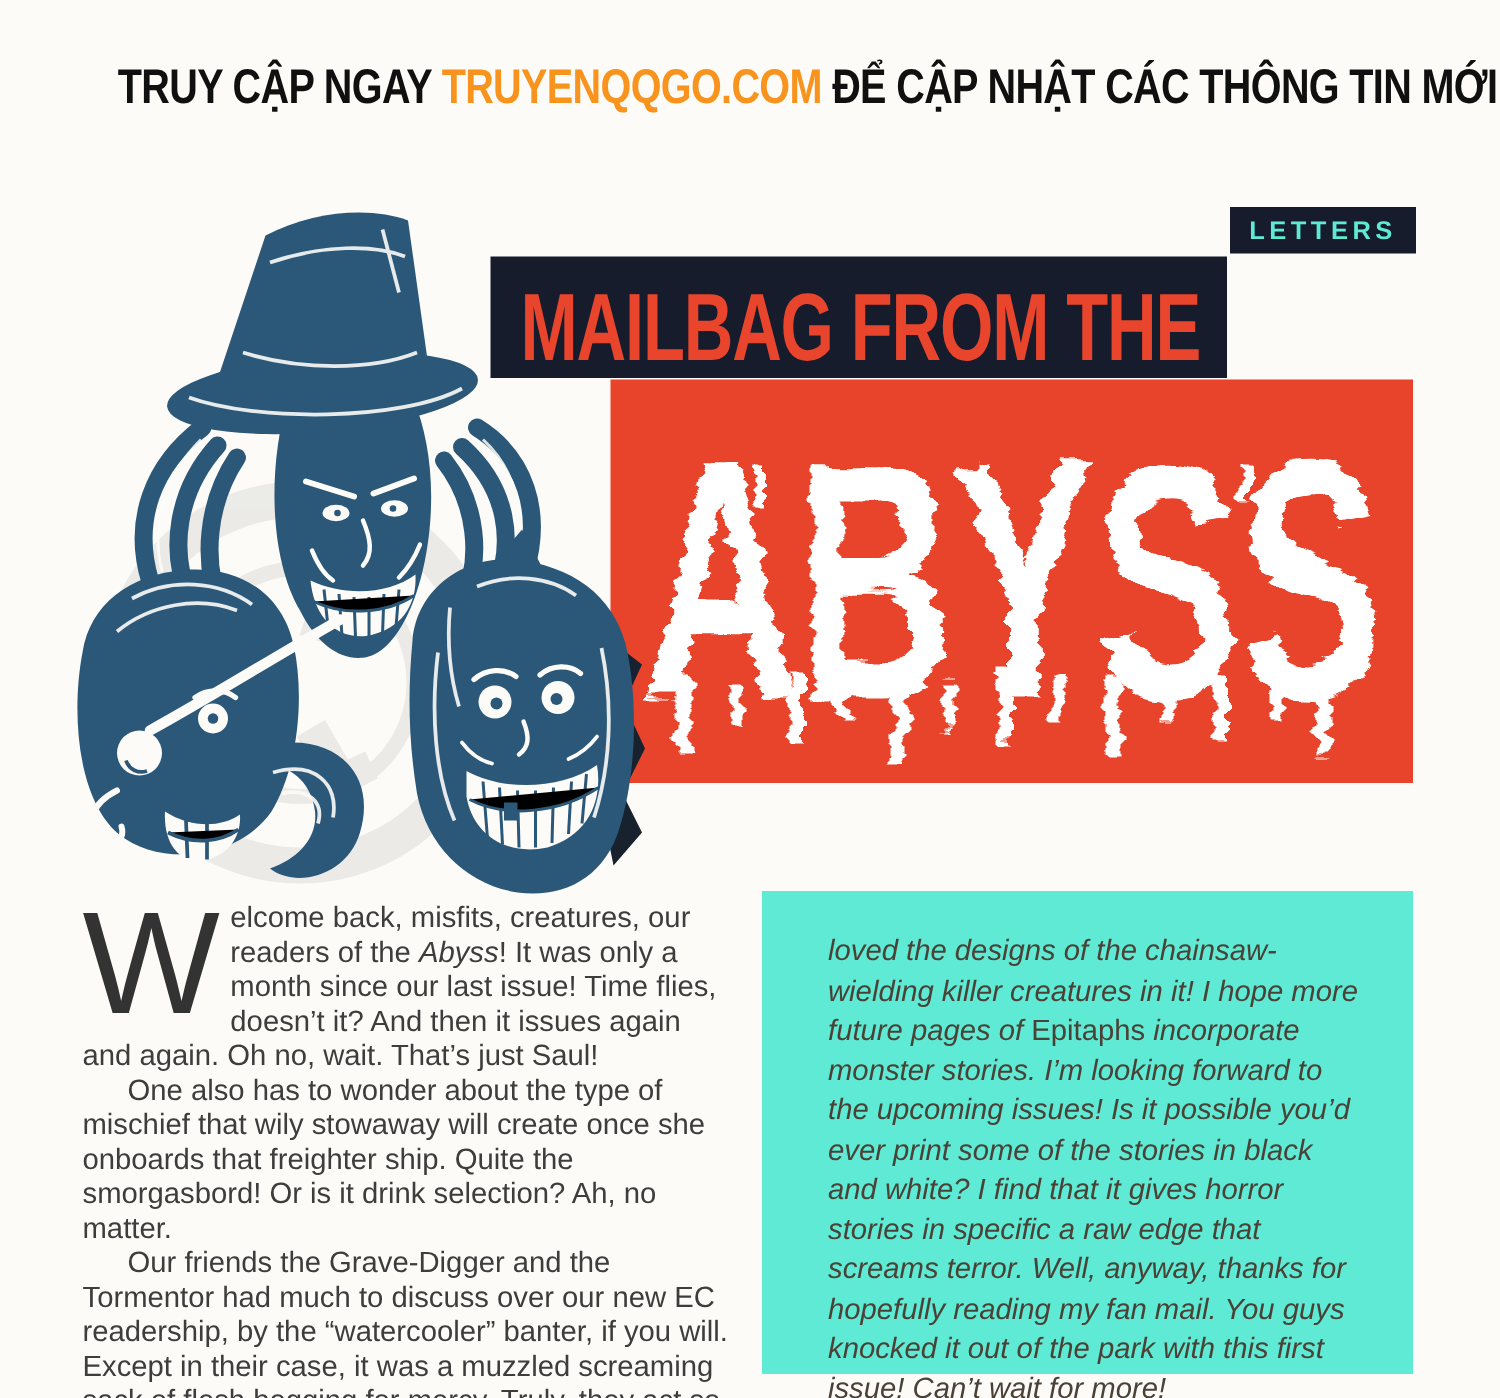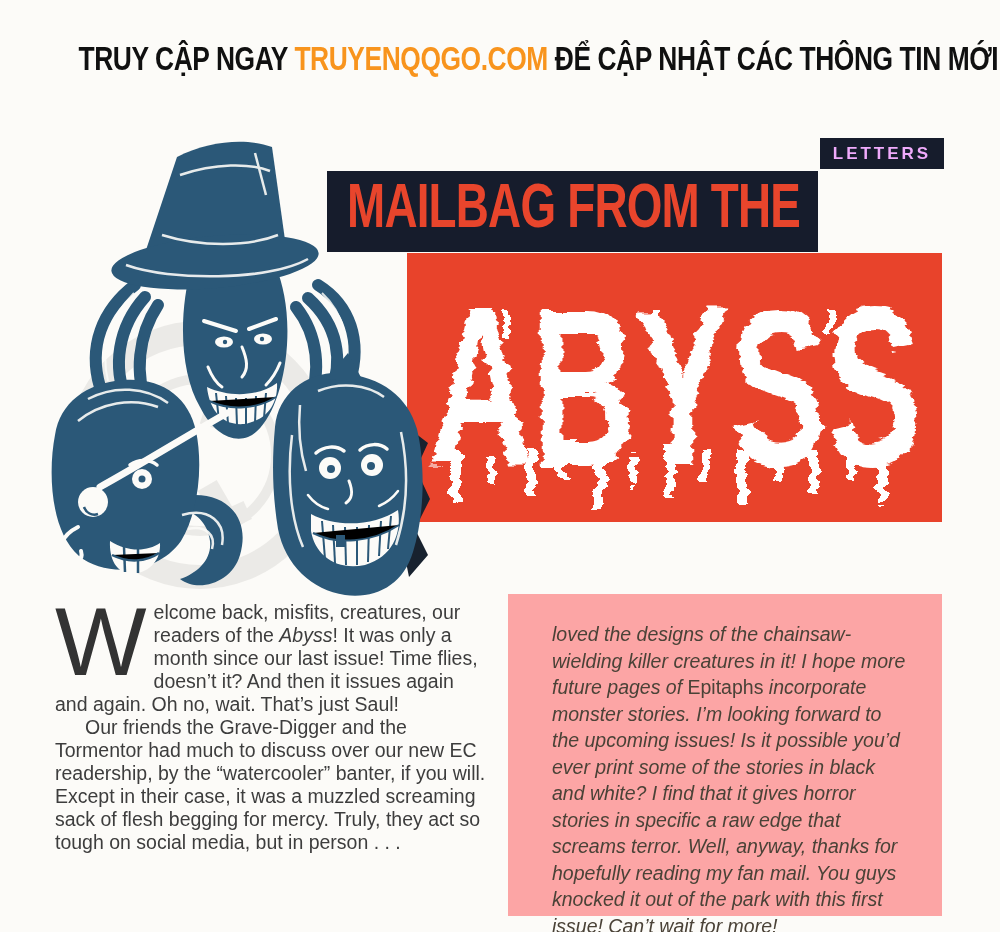--- a/index.html
+++ b/index.html
@@ -15,28 +15,28 @@
   }
   .site-banner-inner {
     display:inline-block; font-size:30px; letter-spacing:-0.5px;
     transform:scale(0.88,1.08); transform-origin:center;
   }
   .site-banner .link { color:#f8941d; }
 
   
   .letters-badge {
     position:absolute; left:820px; top:138px; width:124px; height:31px;
-    background:#161c2c; color:#f0abfc; display:flex; align-items:center;
+    background:#161c2c; color:#5eead4; display:flex; align-items:center;
     justify-content:center; font-weight:bold; font-size:17px; letter-spacing:3px;
   }
 
   
   .mailbag-box {
     position:absolute; left:327px; top:171px; width:491px; height:81px;
-    background:#161c2c; display:flex; align-items:flex-start; z-index:3;
+    background:#161c2c; display:flex; align-items:flex-end; z-index:3;
   }
   .mailbag-text {
     color:#e8452c; font-weight:bold; font-size:58px; white-space:nowrap;
     letter-spacing:-1px; margin-left:20px;
     transform:scale(0.79,1.1); transform-origin:left center;
   }
 
   
   .abyss-box {
     position:absolute; left:407px; top:253px; width:535px; height:269px;
@@ -55,21 +55,21 @@
   .article p { margin:0; }
   .article p.indent { text-indent:30px; }
   .dropcap {
     float:left; font-size:97px; line-height:76px; margin:3px 7px 0 0;
     color:#333333; font-weight:normal;
   }
 
   
   .letter-box {
     position:absolute; left:508px; top:594px; width:434px; height:322px;
-    background:#fca5a5; box-sizing:border-box; padding:27px 30px 0 44px;
+    background:#5eead4; box-sizing:border-box; padding:27px 30px 0 44px;
     color:#4a4237; font-size:19.5px; line-height:26.5px; z-index:2;
   }
   .letter-text { margin:0; font-style:italic; }
   .letter-text .roman { font-style:normal; }
 </style>
 </head>
 <body>
 
 <div class="page">
 
@@ -258,20 +258,21 @@
         <g stroke="#fcfbf8" stroke-width="2.5" fill="none" stroke-linecap="round">
           <path d="M278,360 C284,368 290,372 298,374"></path>
           <path d="M368,356 C362,364 356,368 349,371"></path>
         </g>
       </g>
     </svg>
   </div>
 
   <div class="article">
     <p><span class="dropcap">W</span><span>elcome back, misfits, creatures, our readers of the </span><i>Abyss</i><span>! It was only a month since our last issue! Time flies, doesn’t it? And then it issues again and again. Oh no, wait. That’s just Saul!</span></p>
+    <p class="indent">One also has to wonder about the type of mischief that wily stowaway will create once she onboards that freighter ship. Quite the smorgasbord! Or is it drink selection? Ah, no matter.</p>
     <p class="indent">Our friends the Grave-Digger and the Tormentor had much to discuss over our new EC readership, by the “watercooler” banter, if you will. Except in their case, it was a muzzled screaming sack of flesh begging for mercy. Truly, they act so tough on social media, but in person . . .</p>
 
   </div>
 
   <div class="letter-box">
     <p class="letter-text"><span>loved the designs of the chainsaw-wielding killer creatures in it! I hope more future pages of </span><span class="roman">Epitaphs</span><span> incorporate monster stories. I’m looking forward to the upcoming issues! Is it possible you’d ever print some of the stories in black and white? I find that it gives horror stories in specific a raw edge that screams terror. Well, anyway, thanks for hopefully reading my fan mail. You guys knocked it out of the park with this first issue! Can’t wait for more!</span></p>
 
   </div>
 
 </div>

